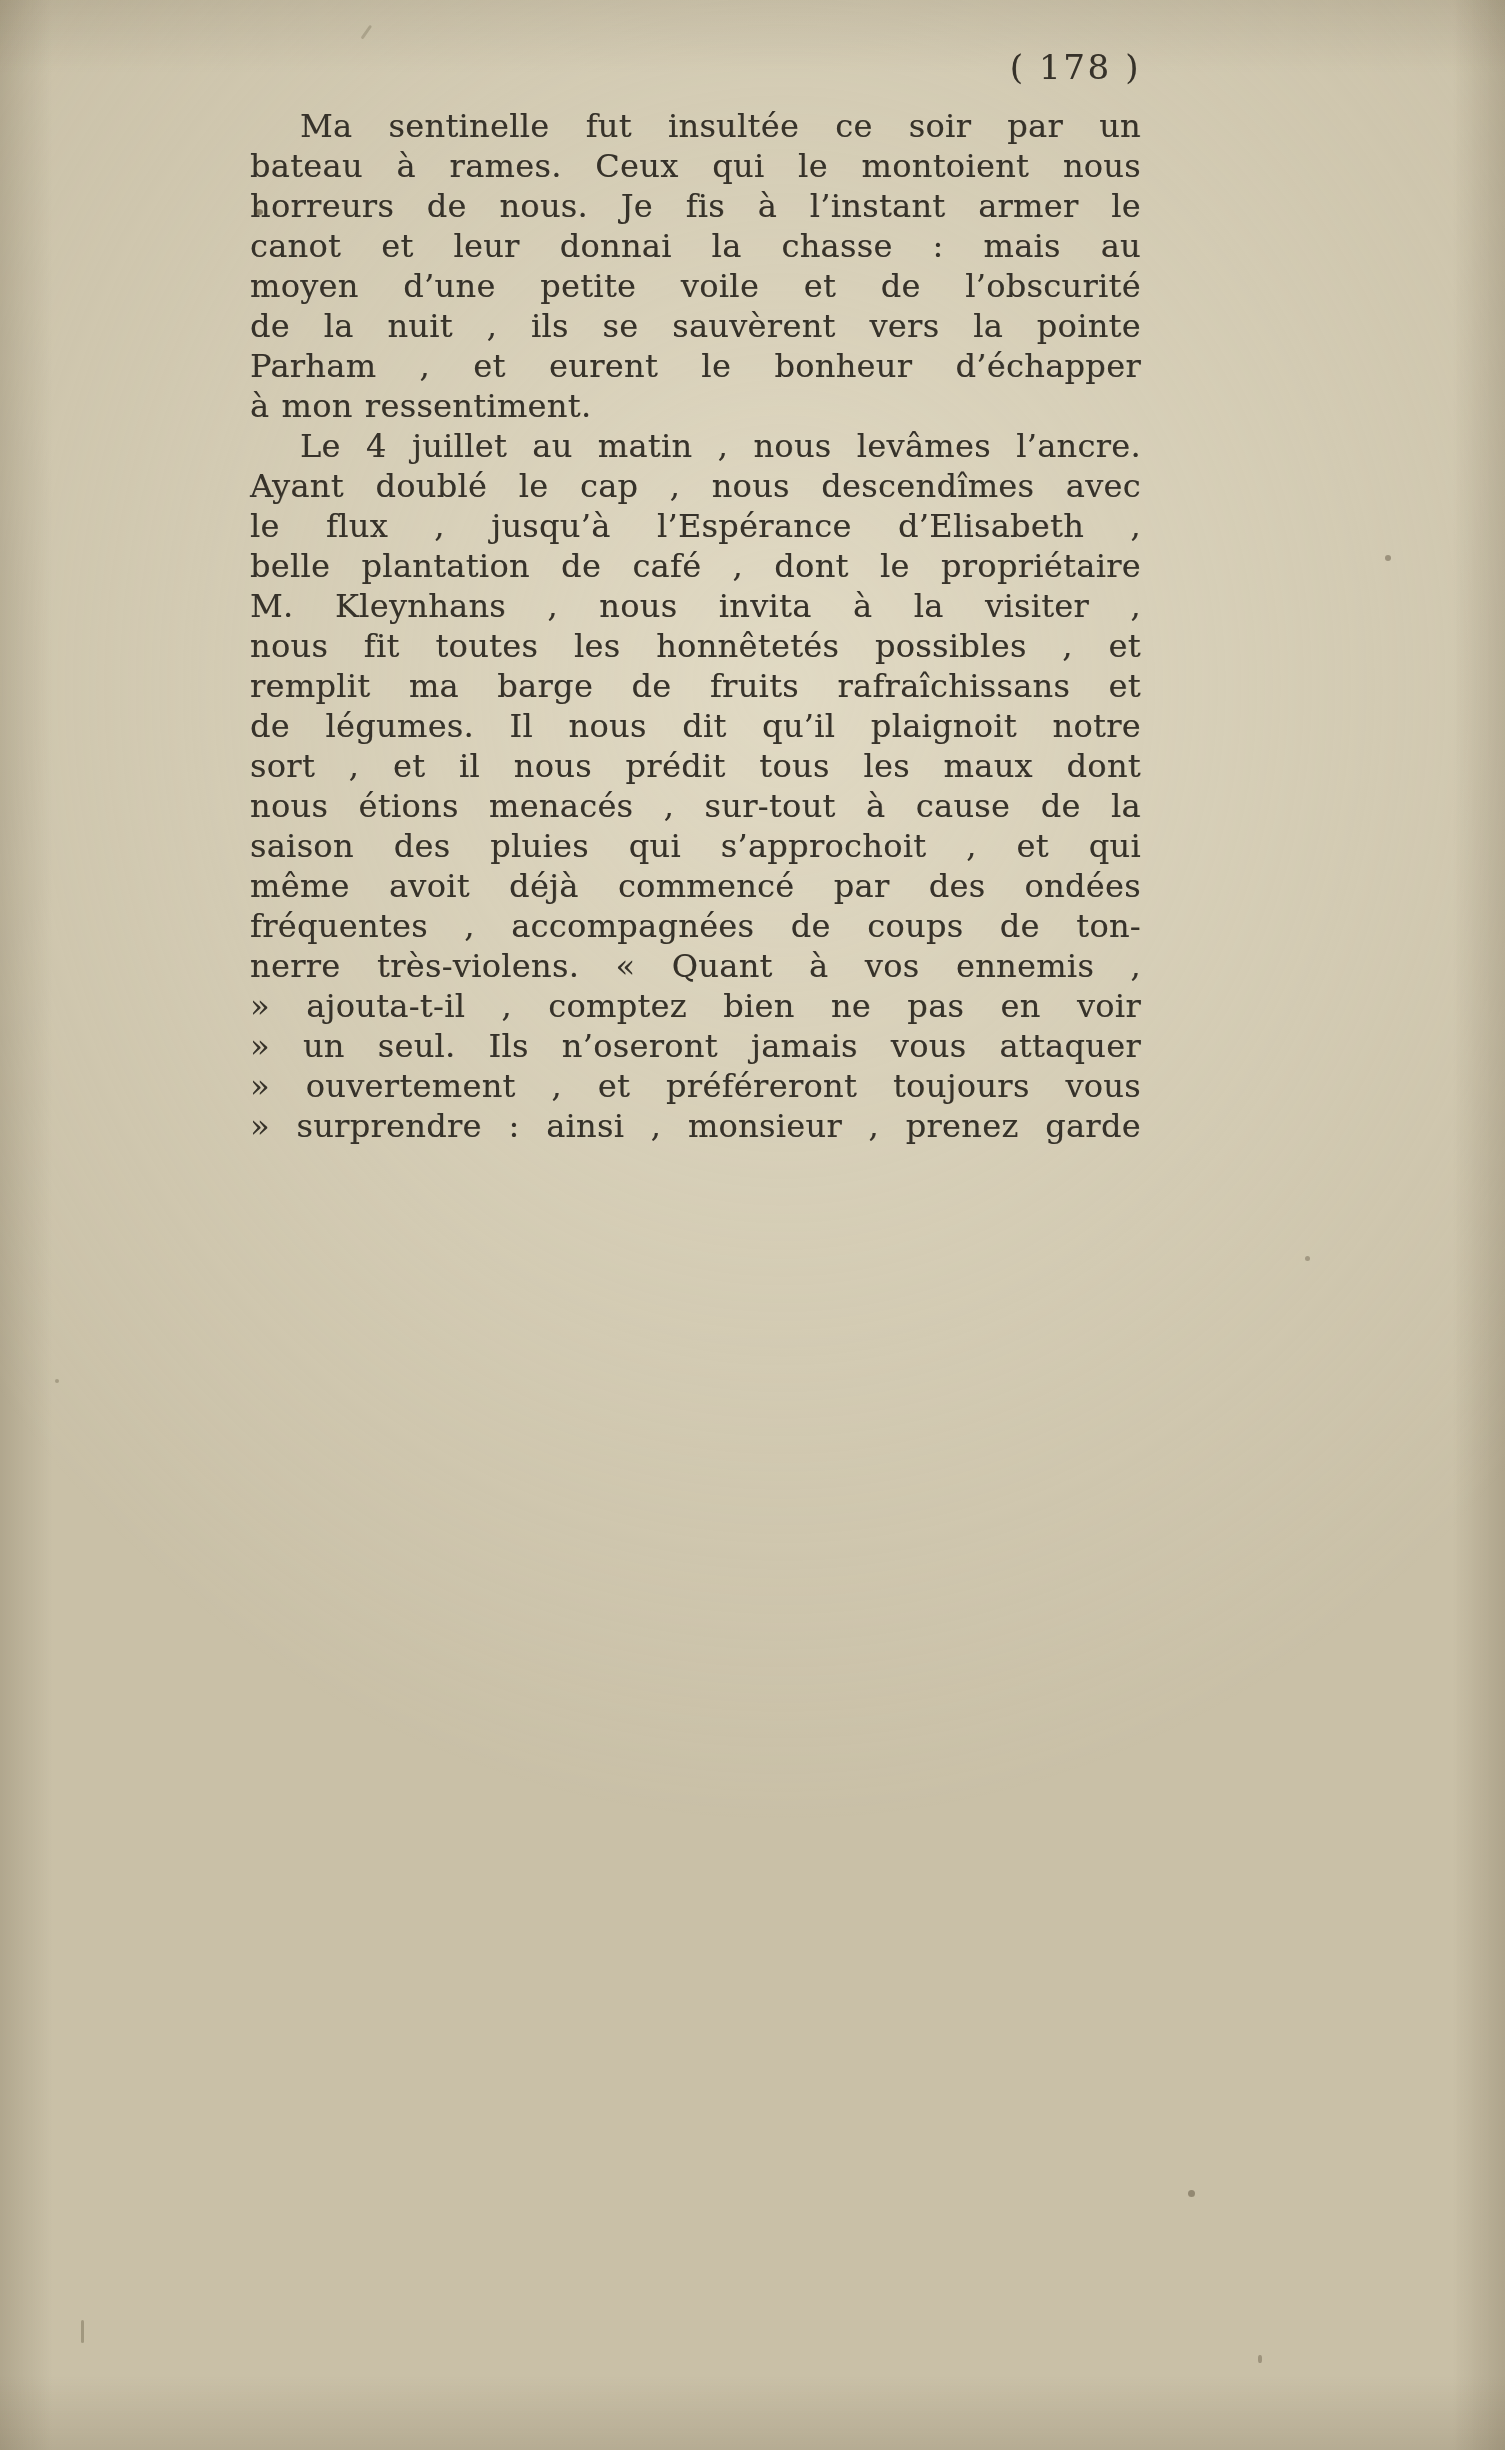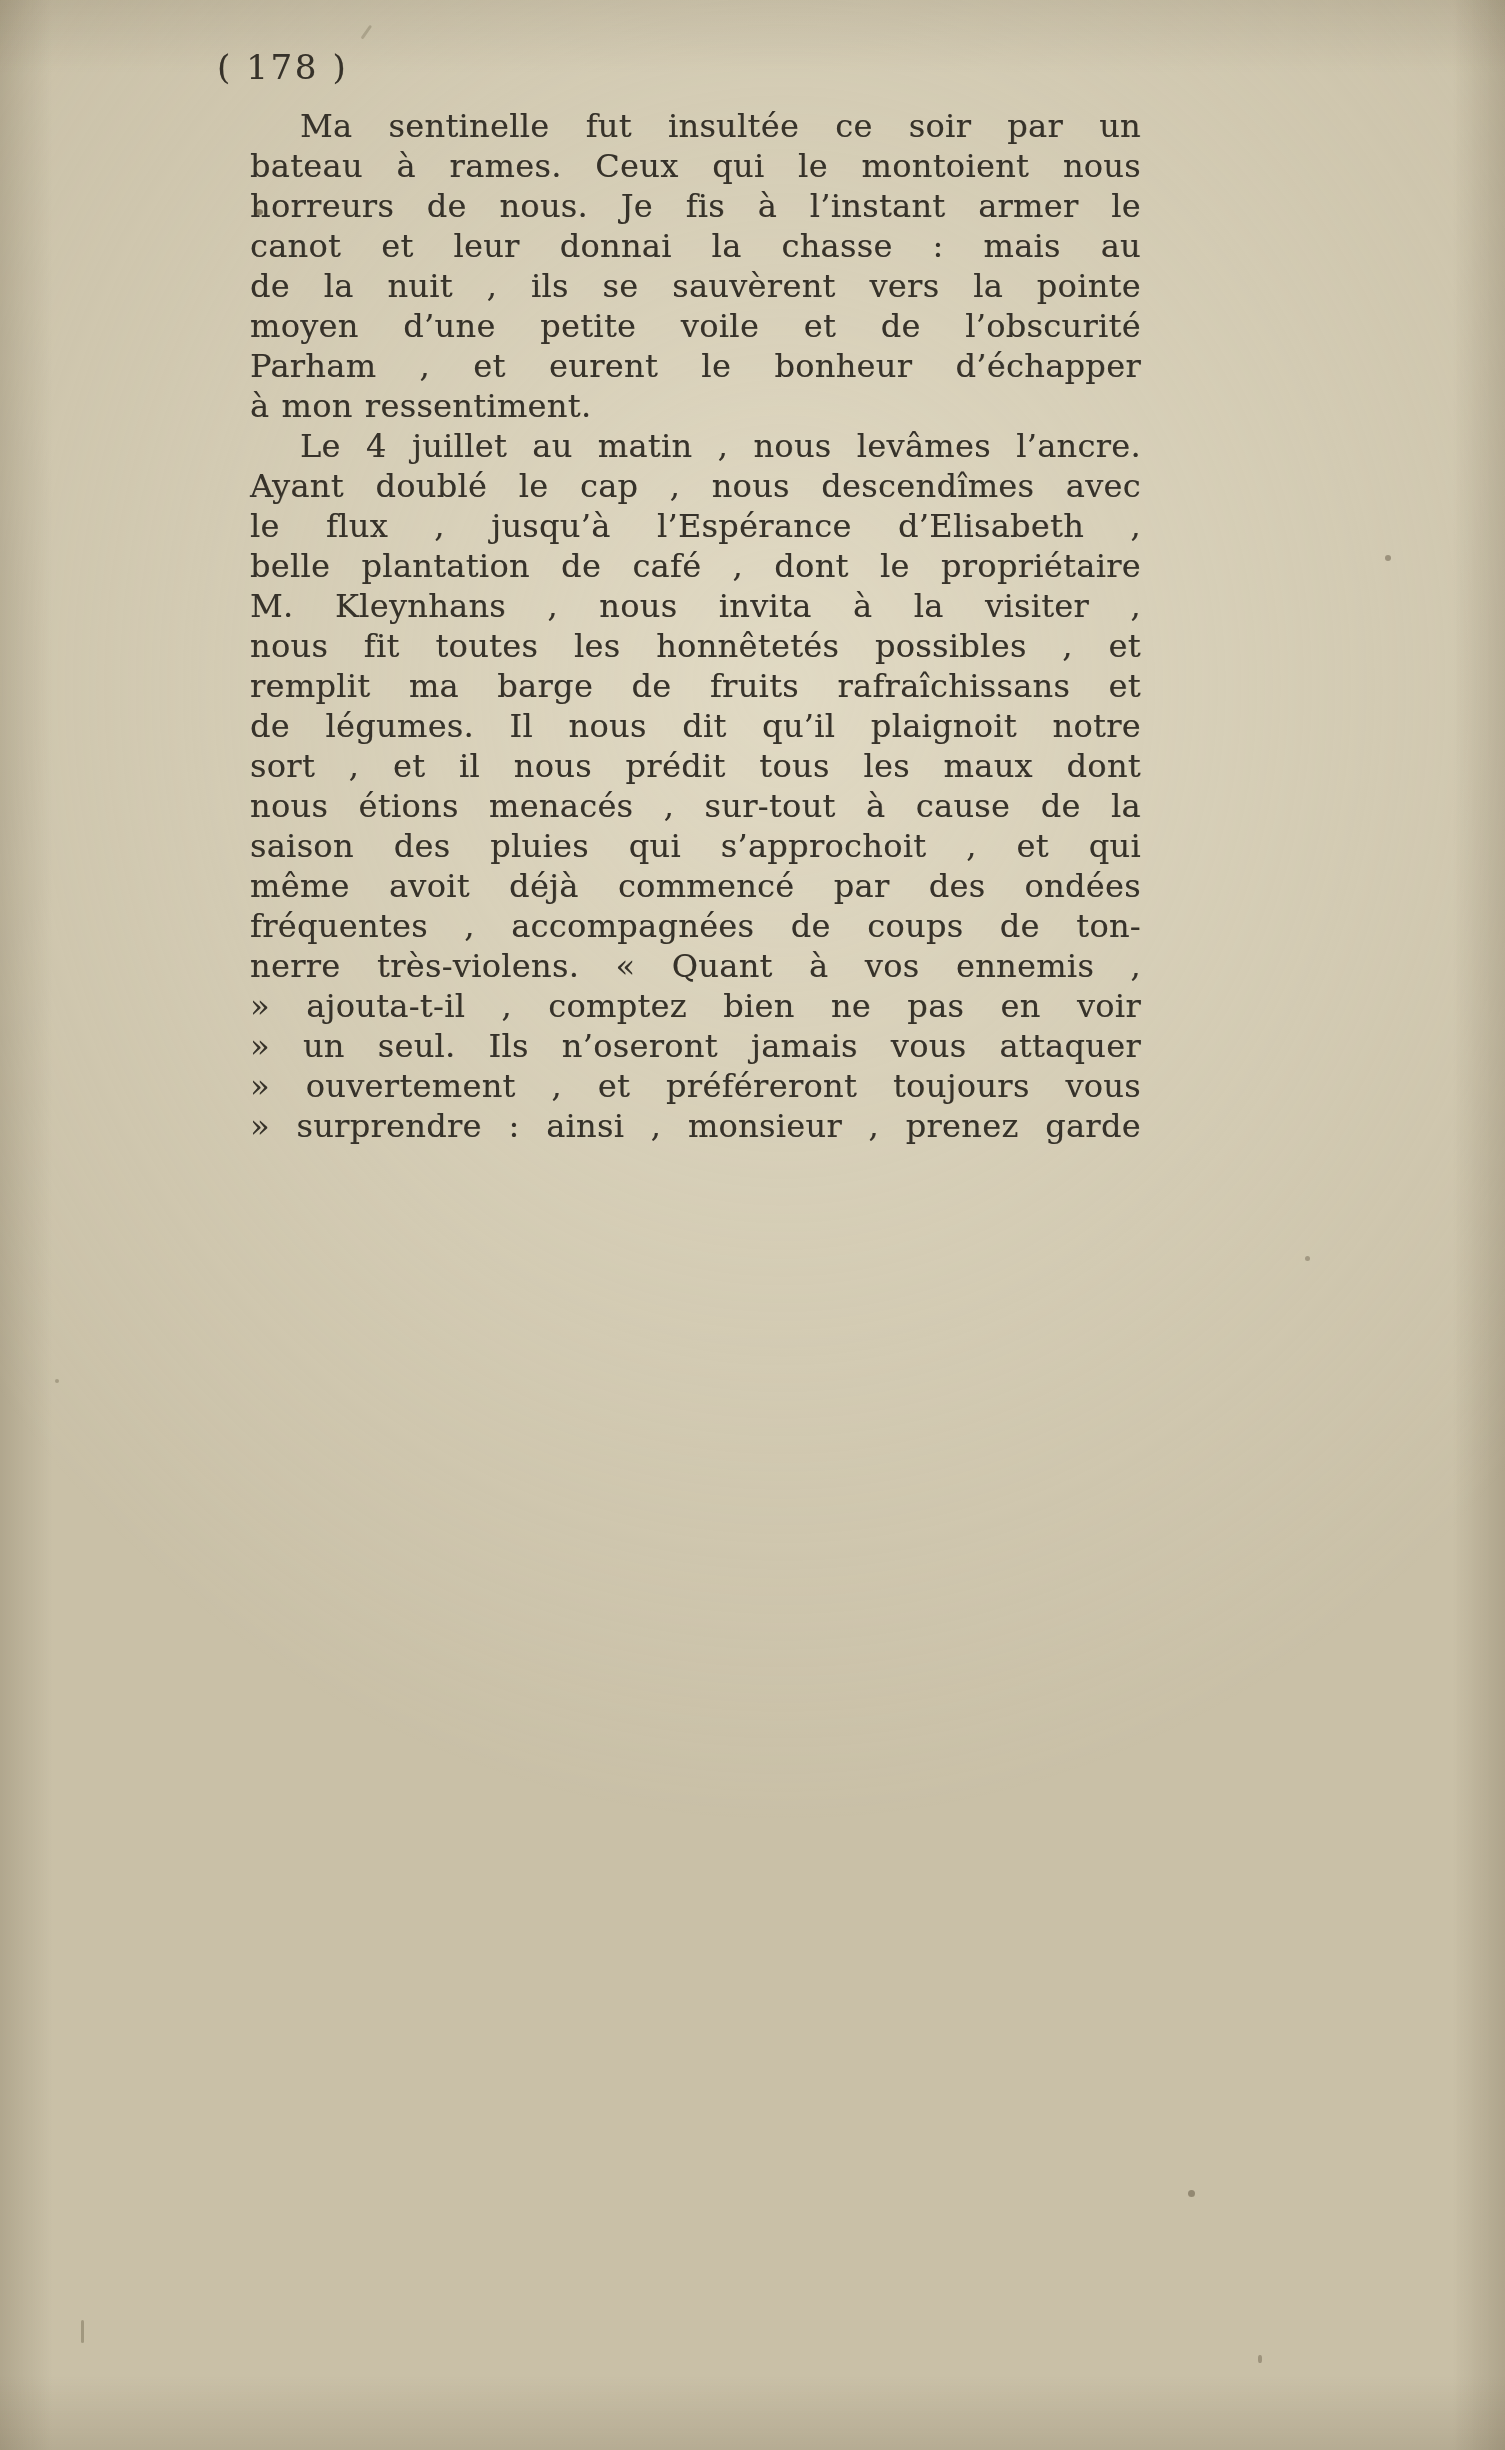--- a/index.html
+++ b/index.html
@@ -18,21 +18,21 @@
       linear-gradient(90deg, rgba(80,66,42,0.20) 0%, rgba(80,66,42,0) 3.5%, rgba(80,66,42,0) 96.5%, rgba(80,66,42,0.22) 100%),
       linear-gradient(180deg, rgba(80,66,42,0.14) 0%, rgba(80,66,42,0) 3%, rgba(80,66,42,0) 97%, rgba(80,66,42,0.16) 100%),
       var(--paper, #c9c0a7);
   }
 
   .page-header {
     position: absolute;
     top: 47px;
     left: 217px;
     width: 924px;
-    text-align: left;
+    text-align: right;
     font-size: 34px;
     letter-spacing: 2.6px;
     text-shadow: 0.3px 0.4px 0.6px rgba(47,41,30,0.35);
   }
 
   .text-block {
     position: absolute;
     top: 106px;
     left: 217px;
     width: 924px;
@@ -65,22 +65,22 @@
 
 <div class="page">
 
   <div class="page-header">( 178 )</div>
 
   <div class="text-block">
       <div class="line indent"><span class="rm">Ma sentinelle fut insultée ce soir par un</span></div>
       <div class="line"><span class="rm">bateau à rames. Ceux qui le montoient nous</span></div>
       <div class="line"><span class="rm">horreurs de nous. Je fis à l’instant armer le</span></div>
       <div class="line"><span class="rm">canot et leur donnai la chasse : mais au</span></div>
+      <div class="line"><span class="rm">moyen d’une petite voile et de l’obscurité</span></div>
       <div class="line"><span class="rm">de la nuit , ils se sauvèrent vers la pointe</span></div>
-      <div class="line"><span class="rm">moyen d’une petite voile et de l’obscurité</span></div>
       <div class="line"><span class="it">Parham ,</span><span class="rm"> et eurent le bonheur d’échapper</span></div>
       <div class="line align-left"><span class="rm">à mon ressentiment.</span></div>
       <div class="line indent"><span class="rm">Le 4 juillet au matin , nous levâmes l’ancre.</span></div>
       <div class="line"><span class="rm">Ayant doublé le cap , nous descendîmes avec</span></div>
       <div class="line"><span class="rm">le flux , jusqu’à l’</span><span class="it">Espérance d’Elisabeth ,</span></div>
       <div class="line"><span class="rm">belle plantation de café , dont le propriétaire</span></div>
       <div class="line"><span class="rm">M. </span><span class="it">Kleynhans ,</span><span class="rm"> nous invita à la visiter ,</span></div>
       <div class="line"><span class="rm">nous fit toutes les honnêtetés possibles , et</span></div>
       <div class="line"><span class="rm">remplit ma barge de fruits rafraîchissans et</span></div>
       <div class="line"><span class="rm">de légumes. Il nous dit qu’il plaignoit notre</span></div>

